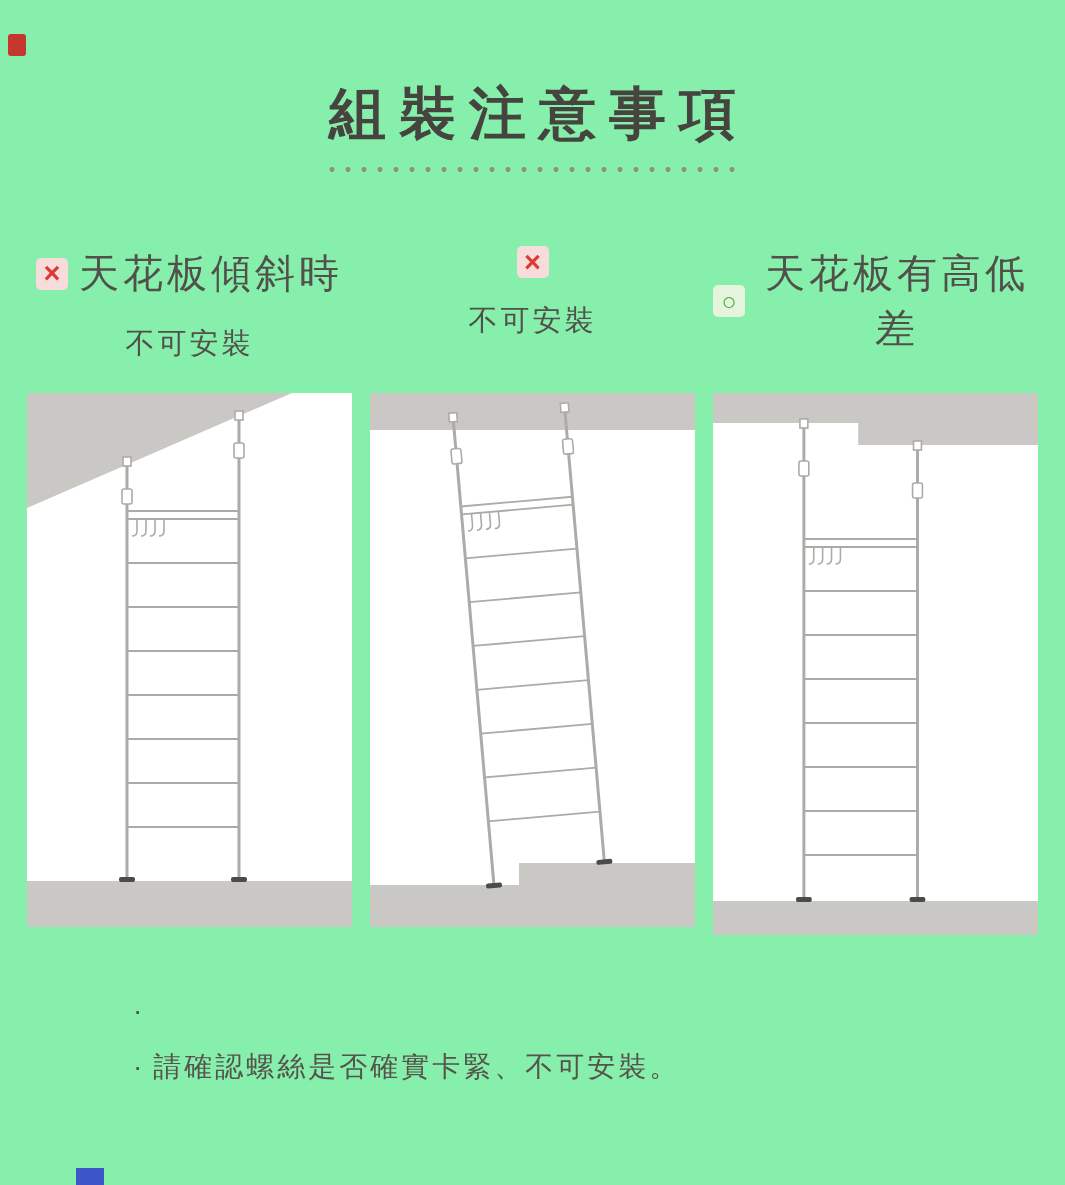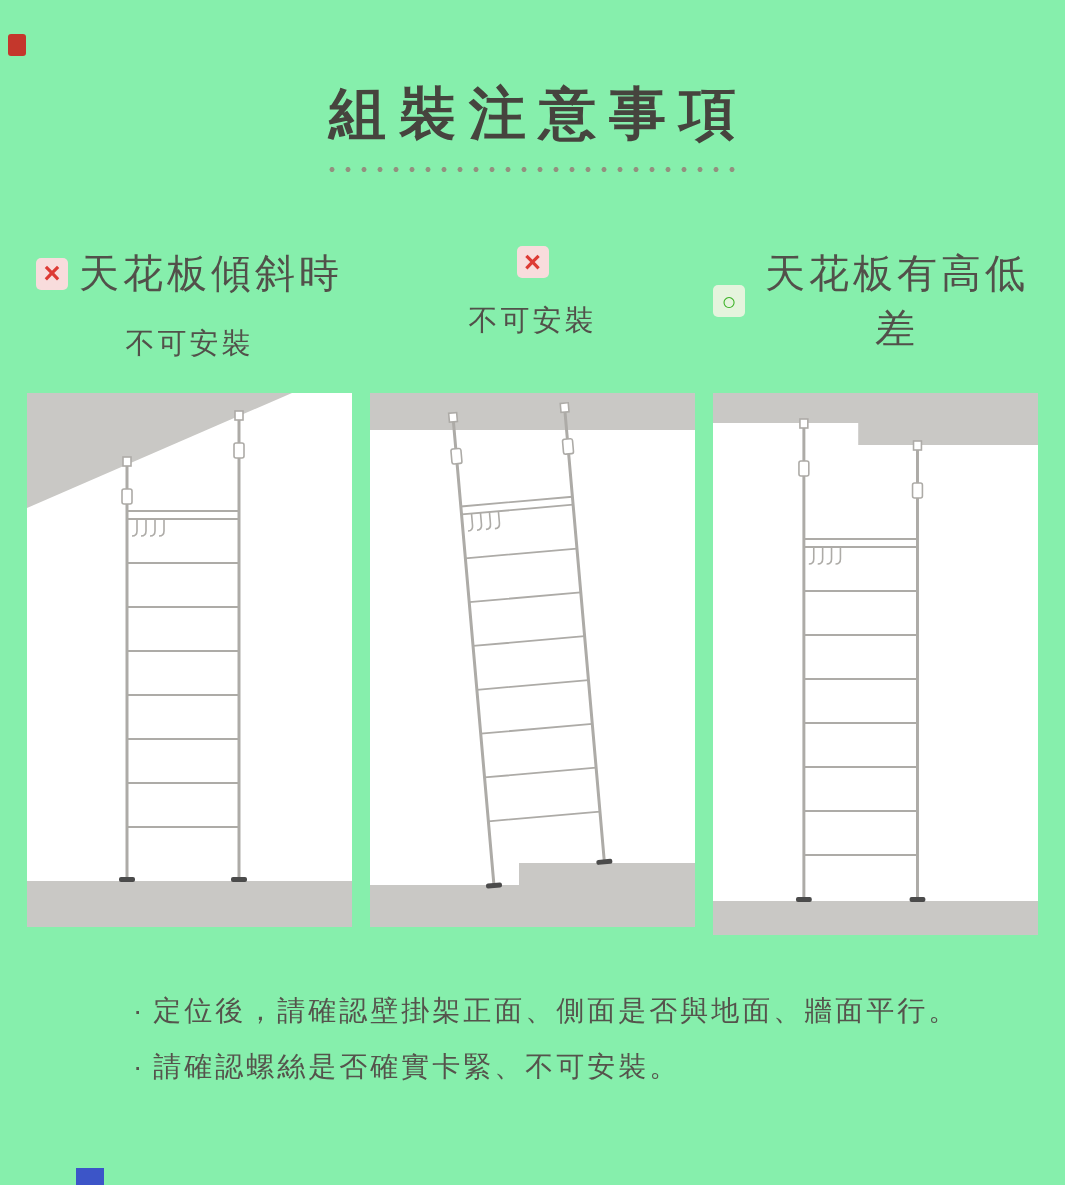--- a/index.html
+++ b/index.html
@@ -127,21 +127,20 @@
         <rect x="84" y="504" width="16" height="5" rx="2" fill="#4b4b4b"></rect>
         <rect x="199" y="504" width="16" height="5" rx="2" fill="#4b4b4b"></rect>
       </svg>
     </figure>
 
   </div>
 
   <div class="notes">
     <div class="note">
       <span class="bullet">·</span>
-      <span class="note-text">定位後，請確認壁掛架正面、側面是否與地面、牆面平行。</span>
     </div>
     <div class="note">
       <span class="bullet">·</span>
       <span class="note-text">請確認螺絲是否確實卡緊、不可安裝。</span>
     </div>
   </div>
 
   <div class="bottom-blue"></div>
 
 </div>

